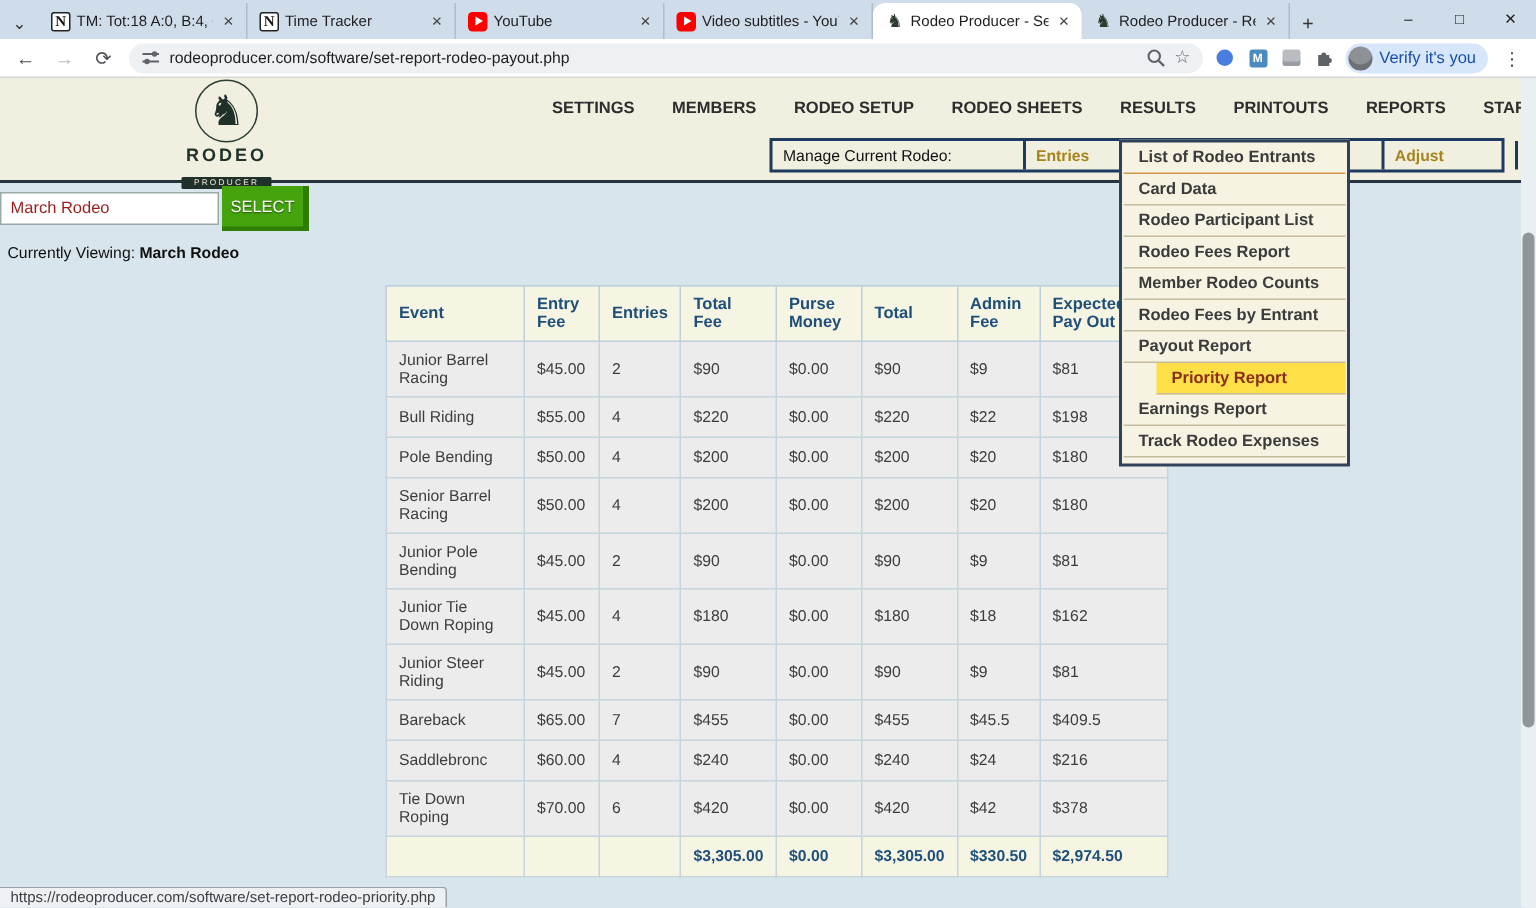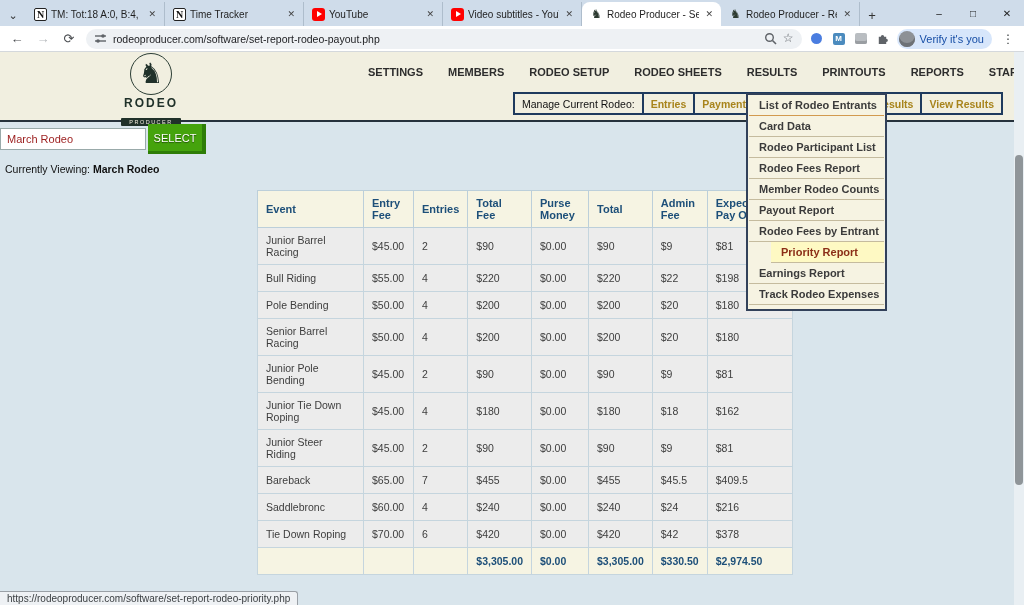--- a/index.html
+++ b/index.html
@@ -59,21 +59,21 @@
   .logo-circle { width:42px; height:42px; margin:0 auto; border:1.5px solid #2c3e35; border-radius:50%;
                  display:flex; align-items:center; justify-content:center; }
   .logo-circle .horse { font-size:28px; line-height:28px; color:#20312a; }
   .logo-name { font-size:12px; font-weight:bold; letter-spacing:2px; color:#20312a; margin-top:1px; }
   .logo-sub { display:inline-block; background:#20312a; color:#efeadb; font-size:5.5px; letter-spacing:1.5px;
               padding:1px 8px; border-radius:1px; }
   .mainnav { position:absolute; left:368px; top:14px; display:flex; gap:25px; }
   .mainnav .nav-item { font-size:11px; font-weight:bold; color:#2d2d2d; white-space:nowrap; }
 
   .manage-bar { position:absolute; right:11px; top:40px; height:23px; width:490px;
-                border:2px solid #1e3a5e; display:flex; align-items:stretch; }
+                border:2px solid #1e3a5e; display:flex; align-items:stretch;gap:40px; }
   .manage-label { font-size:10.5px; color:#111; display:flex; align-items:center; padding:0 7px; white-space:nowrap; }
   .mbtn { font-size:10.5px; font-weight:bold; color:#a8841c; display:flex; align-items:center;
           padding:0 7px; border-left:2px solid #1e3a5e; white-space:nowrap; }
   .mspacer { flex:1; border-left:2px solid #1e3a5e; }
 
   
   .rodeo-input { position:absolute; left:0; top:76px; width:146px; height:22px; background:#fff;
                  border:1px solid #9aa; font-size:11px; color:#9b1c1c; line-height:20px; padding-left:6px; }
   .select-btn { position:absolute; left:148px; top:72px; width:58px; height:30px; background:#45a30d;
                 border-right:4px solid #2e7d07; border-bottom:3px solid #2e7d07; color:#fff;
@@ -82,30 +82,30 @@
   .viewing { position:absolute; left:5px; top:111px; font-size:10.5px; color:#101010; }
   .viewing b { font-weight:bold; }
 
   
   .payout-table { position:absolute; left:257px; top:138px; border-collapse:collapse; }
   .payout-table th { background:#f6f4e3; color:#1d4f79; font-size:11px; font-weight:bold; text-align:left;
                      padding:6px 8px; border:1px solid #bccfda; height:26px; }
   .payout-table td { background:#ececec; color:#3d3d3d; font-size:10.5px; text-align:left;
                      padding:6px 8px; border:1px solid #c5d5de; height:27px; }
   .payout-table tr.totals td { background:#f6f4e3; color:#1d4f79; font-weight:bold; }
-  .c0{width:106px;} .c1{width:50px;} .c2{width:50px;} .c3{width:53px;}
+  .c0{width:92px;} .c1{width:50px;} .c2{width:50px;} .c3{width:53px;}
   .c4{width:57px;} .c5{width:50px;} .c6{width:55px;} .c7{width:85px;}
 
   
-  .reports-menu { position:absolute; left:746px; top:41px; width:141px; background:#f6f3e2;
+  .reports-menu { position:absolute; left:746px; top:41px; width:154px; background:#f6f3e2;
                   border:2px solid #32415a; z-index:50; padding-bottom:4px; }
   .menu-item { font-size:11px; font-weight:bold; color:#3b3b3b; padding:4px 4px 3px 10px;
                line-height:13px; border-bottom:1px solid #c5bb9e; margin:0 1px; }
   .menu-item.first-sep { border-bottom:1px solid #d29a4f; }
-  .menu-item.hl { background:#fef9c3; color:#8b2e17;margin-left:23px; }
+  .menu-item.hl { background:#fde047; color:#8b2e17;margin-left:23px; }
   .menu-item:last-child { border-bottom:1px solid #c5bb9e; }
 
   
   .scrollbar { position:absolute; right:0; top:0; width:10px; height:553px; background:#e9eff3; }
   .scroll-thumb { position:absolute; left:1px; top:103px; width:8px; height:330px; background:#8f9599;
                   border-radius:4px; }
 
   
   .status-bubble { position:absolute; left:0; bottom:0; background:#eef1f4; border:1px solid #9aa0a6;
                    border-left:none; border-bottom:none; border-radius:0 3px 0 0; padding:1px 7px;
@@ -366,22 +366,22 @@
           </tr>
         </tbody>
     </table>
 
     <div class="reports-menu" id="reports-menu">
         <div class="menu-item first-sep">List of Rodeo Entrants</div>
         <div class="menu-item">Card Data</div>
         <div class="menu-item">Rodeo Participant List</div>
         <div class="menu-item">Rodeo Fees Report</div>
         <div class="menu-item">Member Rodeo Counts</div>
+        <div class="menu-item">Rodeo Fees by Entrant</div>
         <div class="menu-item">Payout Report</div>
-        <div class="menu-item">Rodeo Fees by Entrant</div>
         <div class="menu-item hl">Priority Report</div>
         <div class="menu-item">Earnings Report</div>
         <div class="menu-item">Track Rodeo Expenses</div>
       </div>
 
     <div class="scrollbar">
       <div class="scroll-thumb"></div>
     </div>
 
     <div class="status-bubble">https://rodeoproducer.com/software/set-report-rodeo-priority.php</div>

